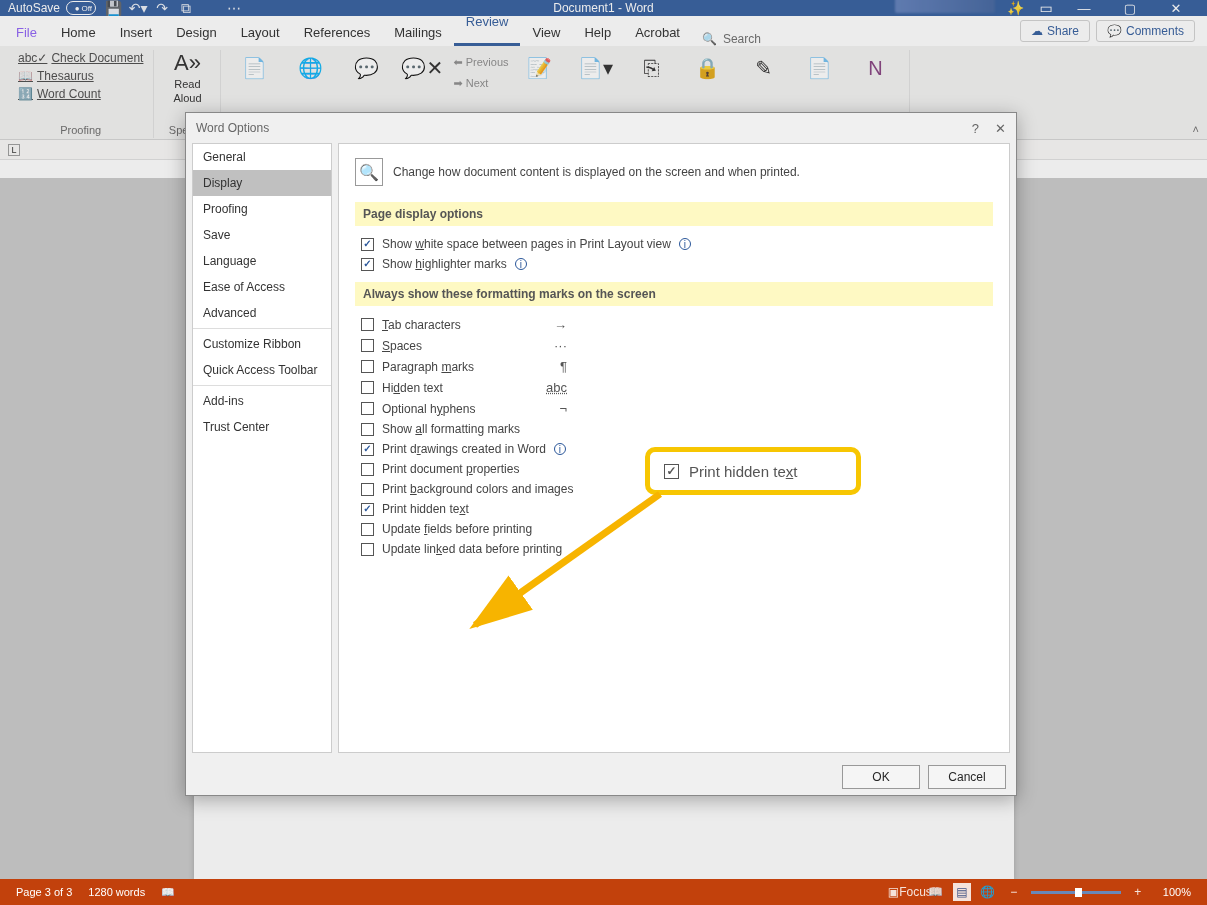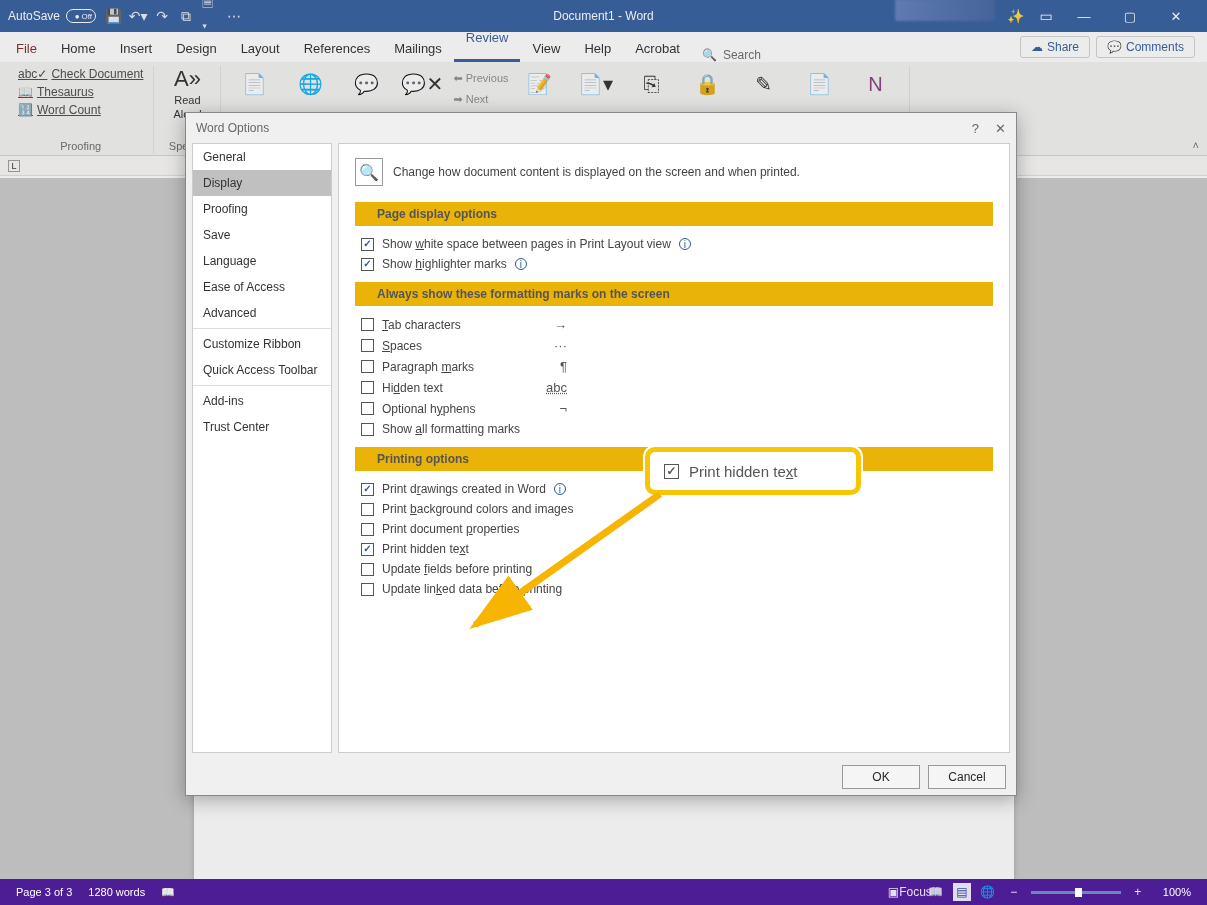--- a/index.html
+++ b/index.html
@@ -1,33 +1,33 @@
 <!DOCTYPE html>
 <html><head>
 <meta charset="utf-8">
 <style>
 * { margin: 0; padding: 0; box-sizing: border-box; font-family: "Segoe UI", Tahoma, sans-serif; }
 body { width: 1207px; height: 905px; background: #fff; position: relative; overflow: hidden; font-size: 12px; color: #262626; }
 
 
-.titlebar { height: 16px; background: #2b579a; color: #fff; display: flex; align-items: center; padding: 16px 8px; font-size: 12px; }
+.titlebar { height: 16px; background: #2b579a; color: #fff; display: flex; align-items: center; padding: 0 8px; font-size: 12px; }
 .titlebar .autosave { display: flex; align-items: center; gap: 6px; margin-right: 10px; }
 .titlebar .toggle { width: 30px; height: 14px; border: 1px solid #fff; border-radius: 7px; display:inline-flex;align-items:center;justify-content:flex-end;padding:0 3px;font-size:8px; }
 .titlebar .qat { display: flex; gap: 8px; align-items: center; }
 .titlebar .qat .ic { width:16px;height:16px;display:inline-flex;align-items:center;justify-content:center;font-size:14px;opacity:.9;}
 .titlebar .doc-title { position:absolute; left:50%; transform:translateX(-50%); font-size:12px; }
 .titlebar .win-ctrl { margin-left:auto; display:flex; gap:0; }
 .titlebar .win-ctrl .btn { width:46px;height:34px;display:flex;align-items:center;justify-content:center;font-size:13px;}
 .titlebar .user-area { width:100px; height:22px; background:linear-gradient(90deg,#5a7ab8,#3b5f9c);margin-right:6px;border-radius:2px;filter:blur(1px); }
 .titlebar .tbic { width:30px;display:flex;align-items:center;justify-content:center;font-size:14px;}
 
 
 .ribbon-tabs { height:30px; background:#fff; display:flex; align-items:flex-end; padding:0 4px; border-bottom:0; }
 .ribbon-tabs .tab { padding:6px 12px; font-size:13px; color:#262626; cursor:pointer; }
-.ribbon-tabs .tab.file { color:#7f1d1d; font-weight:400; }
+.ribbon-tabs .tab.file { color:#8b5cf6; font-weight:400; }
 .ribbon-tabs .tab.active { color:#2b579a; border-bottom:3px solid #2b579a; padding-bottom:14px; }
 .ribbon-tabs .search { display:flex;align-items:center;gap:6px;padding:0 10px;color:#666; }
 .ribbon-tabs .right-btns { margin-left:auto; display:flex; gap:6px; padding-right:8px; padding-bottom:4px;}
 .ribbon-tabs .rbtn { border:1px solid #d0d0d0; border-radius:3px; padding:3px 10px; font-size:12px; color:#2b579a; display:flex;align-items:center;gap:4px;}
 
 
 .ribbon { height:94px; background:#f3f2f1; border-bottom:1px solid #d4d4d4; display:flex; padding:4px 8px 0; position:relative;}
 .ribbon .group { display:flex; flex-direction:column; align-items:center; padding:0 8px; border-right:1px solid #e0e0e0; height:88px; justify-content:space-between;}
 .ribbon .group .lbl { font-size:11px; color:#666; padding-bottom:2px;}
 .ribbon .group .items { display:flex; flex-direction:column; gap:2px; font-size:12px; color:#444;}
@@ -49,37 +49,37 @@
 .dialog .dlg-title { height:30px; display:flex; align-items:center; padding:0 10px; font-size:12px; color:#666; }
 .dialog .dlg-title .dlg-ctrl { margin-left:auto; display:flex; gap:16px; font-size:13px; color:#666;}
 .dialog .dlg-body { flex:1; display:flex; padding:0 6px 6px 6px; gap:6px; }
 .dialog .sidebar { width:140px; background:#fff; border:1px solid #ccc; display:flex; flex-direction:column; }
 .dialog .sidebar .side-item { padding:6px 10px; font-size:12px; color:#333; cursor:pointer; }
 .dialog .sidebar .side-item.selected { background:#c0c0c0; }
 .dialog .sidebar .sep { height:1px; background:#ddd; margin:2px 0;}
 .dialog .content { flex:1; background:#fff; border:1px solid #ccc; padding:14px 16px; overflow:auto; position:relative;}
 .dialog .content .hdr-row{display:flex;align-items:center;gap:10px;margin-bottom:16px;}
 .dialog .content .hdr-row .ic{width:28px;height:28px;border:1px solid #999;display:flex;align-items:center;justify-content:center;color:#2b579a;font-size:16px;}
-.dialog .section-title { background:#eab308; font-weight:600; font-size:12px; padding:5px 22px; color:#555; margin:8px 0; }
+.dialog .section-title { background:#fef9c3; font-weight:600; font-size:12px; padding:5px 8px; color:#555; margin:8px 0; }
 .dialog .opt { display:flex; align-items:center; gap:8px; padding:3px 6px; font-size:12px; color:#444; }
 .dialog .opt .cb { width:13px;height:13px;border:1px solid #555;display:inline-flex;align-items:center;justify-content:center;font-size:10px;line-height:1;background:#fff;}
 .dialog .opt .cb.checked::after{content:"✓";color:#2b579a;font-weight:bold;}
 .dialog .opt .info{color:#2b579a;font-size:10px;border:1px solid #2b579a;border-radius:50%;width:12px;height:12px;display:inline-flex;align-items:center;justify-content:center;}
 .dialog .opt .sym { margin-left:auto; margin-right:420px; color:#555;font-size:13px;}
 .dialog .dlg-footer { height:36px; display:flex; align-items:center; justify-content:flex-end; gap:8px; padding:0 10px;}
 .dialog .dlg-footer .btn { width:78px; height:24px; border:1px solid #999; background:#f5f5f5; font-size:12px; display:flex;align-items:center;justify-content:center;}
 
 
 .callout { position:absolute; left:645px; top:447px; width:216px; height:48px; background:#fff; border:5px solid #f7c602; border-radius:10px; display:flex;align-items:center;gap:10px;padding:0 14px;font-size:15px;color:#555;box-shadow:0 0 0 2px #fff;}
 .callout .cb { width:15px;height:15px;border:1.5px solid #555;display:inline-flex;align-items:center;justify-content:center;}
 .callout .cb::after{content:"✓";font-size:12px;color:#555;font-weight:bold;}
 .arrow-svg{position:absolute;left:460px;top:490px;pointer-events:none;}
 
 
-.statusbar { position:absolute; left:0; right:0; bottom:0; height:26px; background:#4c1d95; color:#fff; display:flex; align-items:center; font-size:11px; padding:0 8px;}
+.statusbar { position:absolute; left:0; right:0; bottom:0; height:26px; background:#c2410c; color:#fff; display:flex; align-items:center; font-size:11px; padding:0 8px;}
 .statusbar .seg { padding:0 8px; }
 .statusbar .right { margin-left:auto; display:flex; align-items:center; gap:8px;}
 .statusbar .view-ic{width:18px;height:18px;display:inline-flex;align-items:center;justify-content:center;opacity:.85;font-size:12px;}
 .statusbar .slider{width:90px;height:3px;background:#6a88b8;position:relative;}
 .statusbar .slider .thumb{position:absolute;left:44px;top:-3px;width:7px;height:9px;background:#fff;}
 
 .ul{text-decoration:underline;}
 </style>
 </head>
 <body>
@@ -279,33 +279,32 @@
       <div class="opt">
           <span class="cb"></span>
           <span>Optional h<span class="ul">y</span>phens</span>
           <span class="sym">¬</span>
         </div>
       <div class="opt">
           <span class="cb"></span>
           <span>Show <span class="ul">a</span>ll formatting marks</span>
         </div>
 
-      <div class="section-title">Printing options</div>
       <div class="opt">
           <span class="cb checked"></span>
           <span>Print d<span class="ul">r</span>awings created in Word</span>
           <span class="info">i</span>
         </div>
       <div class="opt">
           <span class="cb"></span>
+          <span>Print document <span class="ul">p</span>roperties</span>
+        </div>
+      <div class="opt">
+          <span class="cb"></span>
           <span>Print <span class="ul">b</span>ackground colors and images</span>
-        </div>
-      <div class="opt">
-          <span class="cb"></span>
-          <span>Print document <span class="ul">p</span>roperties</span>
         </div>
       <div class="opt">
           <span class="cb checked"></span>
           <span>Print hidden te<span class="ul">x</span>t</span>
         </div>
       <div class="opt">
           <span class="cb"></span>
           <span>Update <span class="ul">f</span>ields before printing</span>
         </div>
       <div class="opt">

